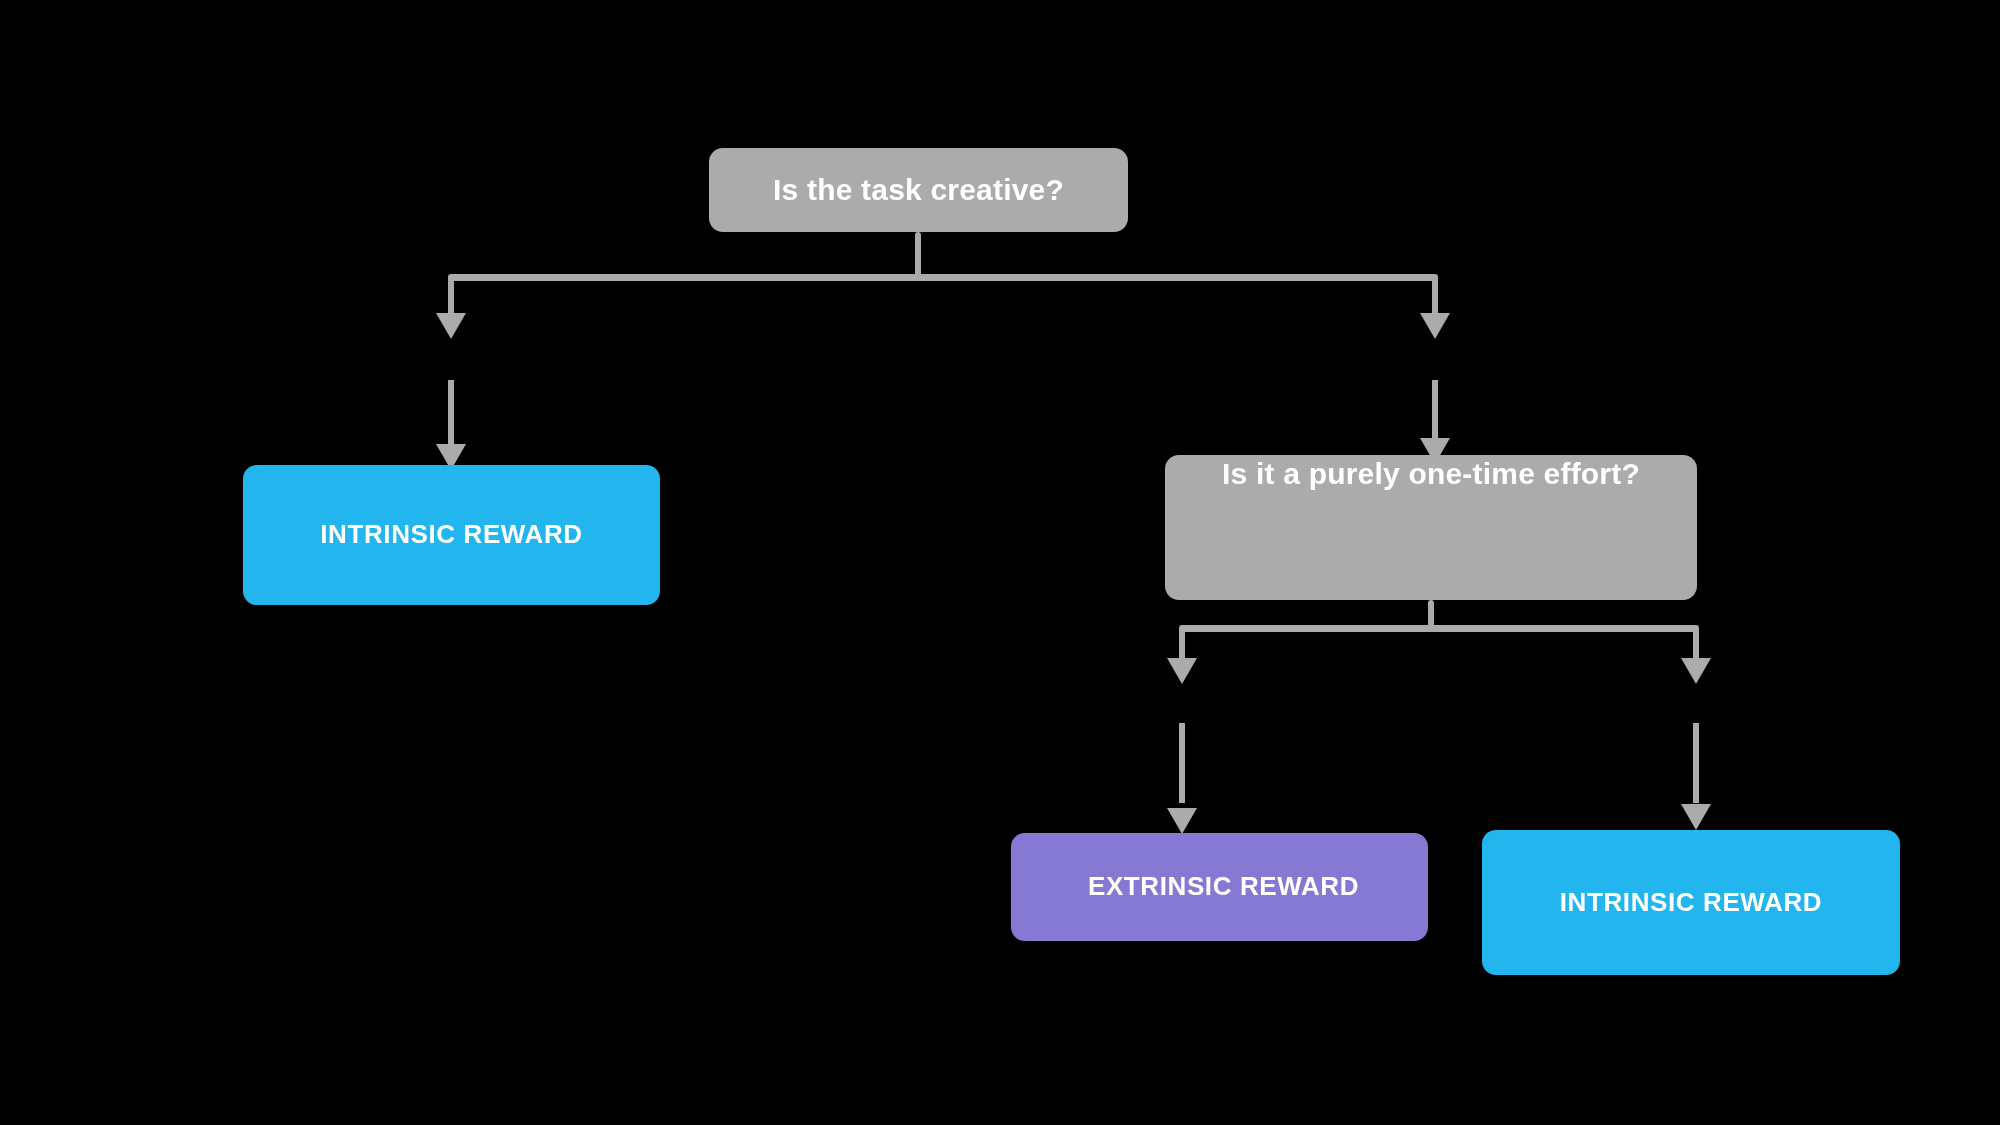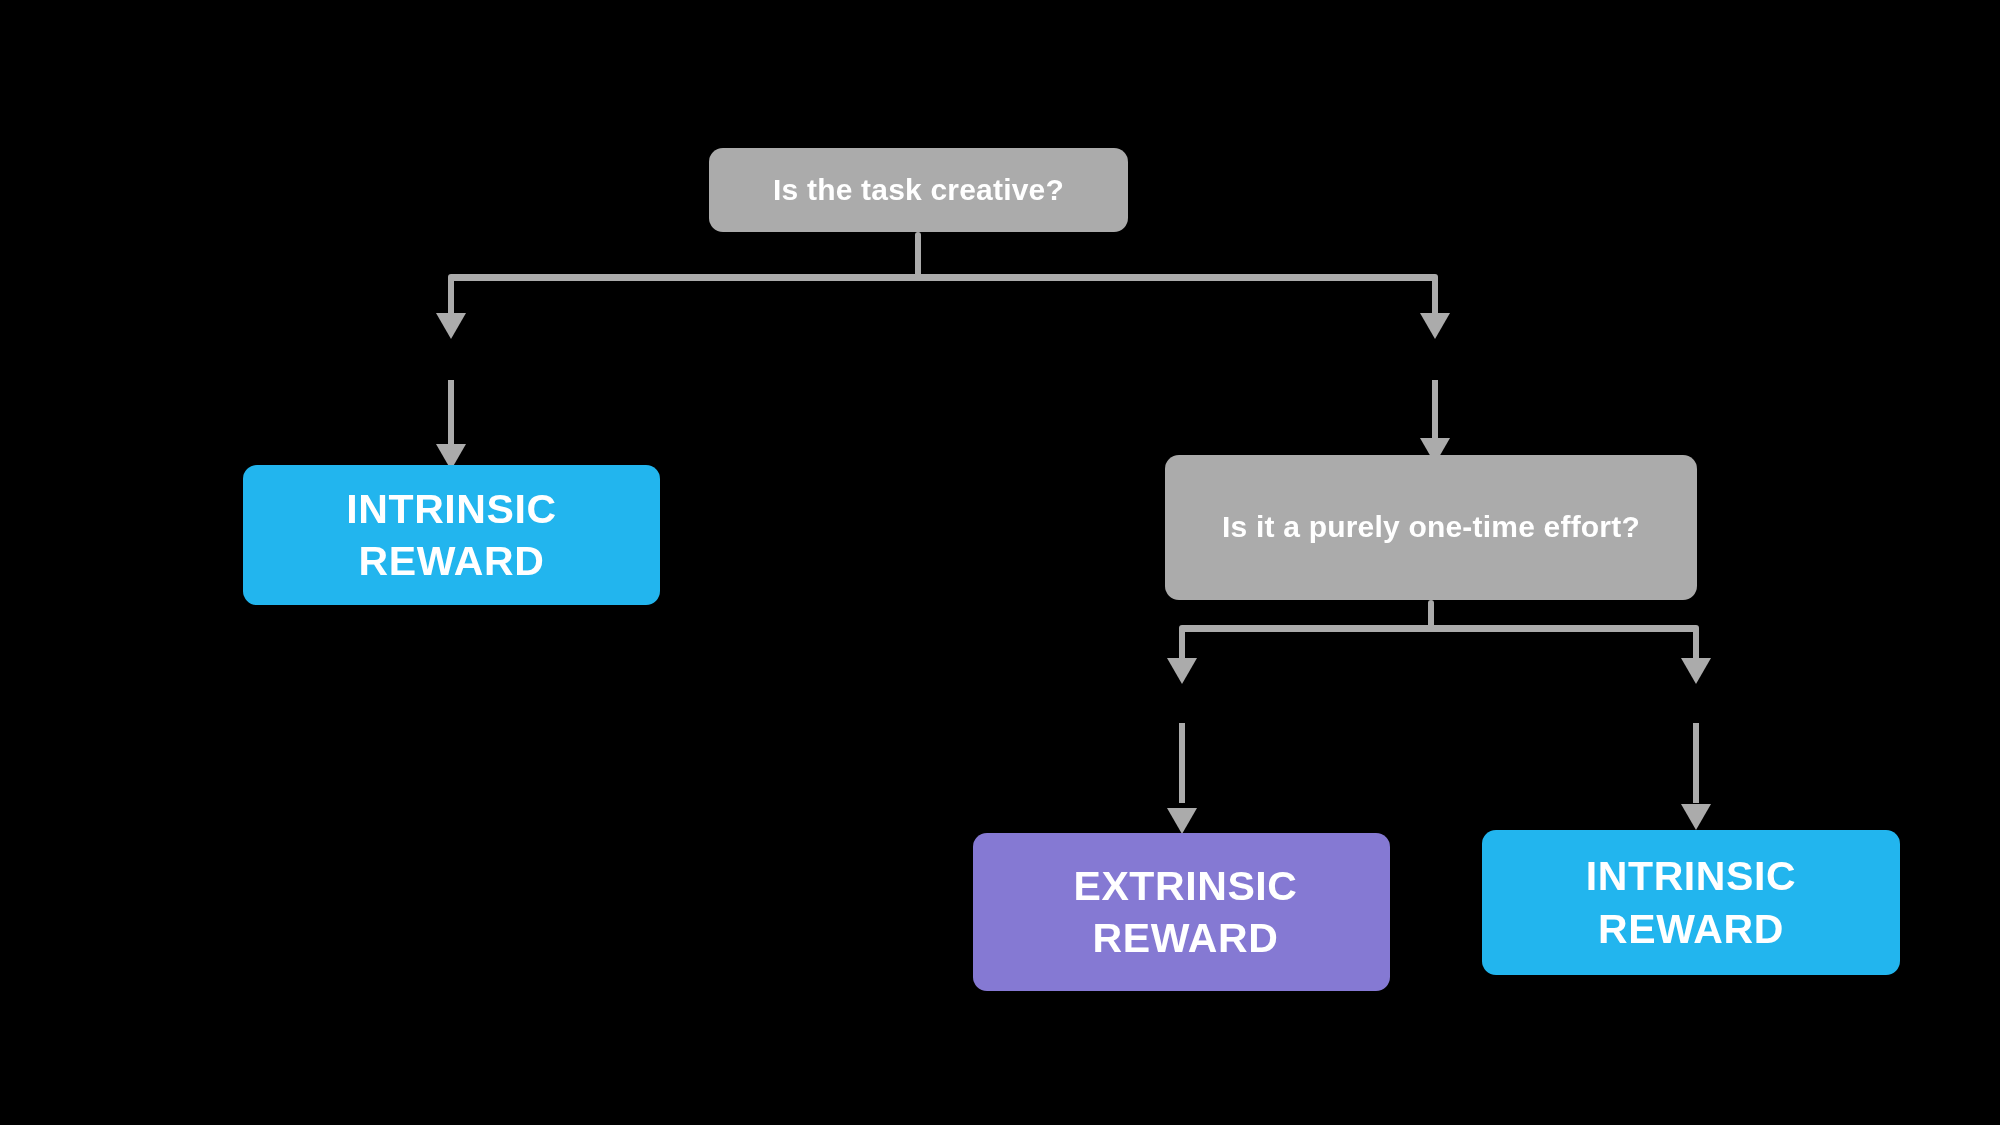--- a/index.html
+++ b/index.html
@@ -16,21 +16,20 @@
     width: 2000px;
     height: 1125px;
     background: #000000;
     overflow: hidden;
   }
   .node {
     position: absolute;
     box-sizing: border-box;
     display: flex;
     align-items: center;
-    justify-content: center;
     text-align: center;
     color: #FFFFFF;
     border-radius: 14px;
     line-height: 1.28;
     user-select: none;
   }
   .node-label {
     display: block;
     width: 100%;
     padding: 0 14px;
@@ -38,21 +37,21 @@
   }
   
   .node.decision {
     background: #ABABAB;
     font-size: 30px;
     font-weight: bold;
     letter-spacing: 0.2px;
   }
   
   .node.outcome {
-    font-size: 41px;
+    font-size: 26px;
     font-weight: bold;
     letter-spacing: 0.6px;
   }
   .node.outcome.intrinsic { background: #22B5EE; }
   .node.outcome.extrinsic { background: #8579D3; }
 
   
   .conn {
     position: absolute;
     background: #ABABAB;
@@ -114,21 +113,21 @@
 
   <div class="conn v" style="left:1179px; top:723px; height:80px;"></div>
   <div class="arrowhead" style="left:1167px; top:808px;"></div>
 
   <div class="conn v" style="left:1693px; top:628px; height:36px;"></div>
   <div class="arrowhead" style="left:1681px; top:658px;"></div>
 
   <div class="conn v" style="left:1693px; top:723px; height:80px;"></div>
   <div class="arrowhead" style="left:1681px; top:804px;"></div>
 
-  <div class="node outcome extrinsic" style="left:973px; top:833px; width:417px; height:158px;padding-left:8px;">
+  <div class="node outcome extrinsic" style="left:1011px; top:833px; width:417px; height:108px;padding-left:8px;">
     <span class="node-label">EXTRINSIC REWARD</span>
   </div>
 
   <div class="node outcome intrinsic" style="left:1482px; top:830px; width:418px; height:145px;">
     <span class="node-label">INTRINSIC REWARD</span>
   </div>
 
 </div>
 
 </body></html>

